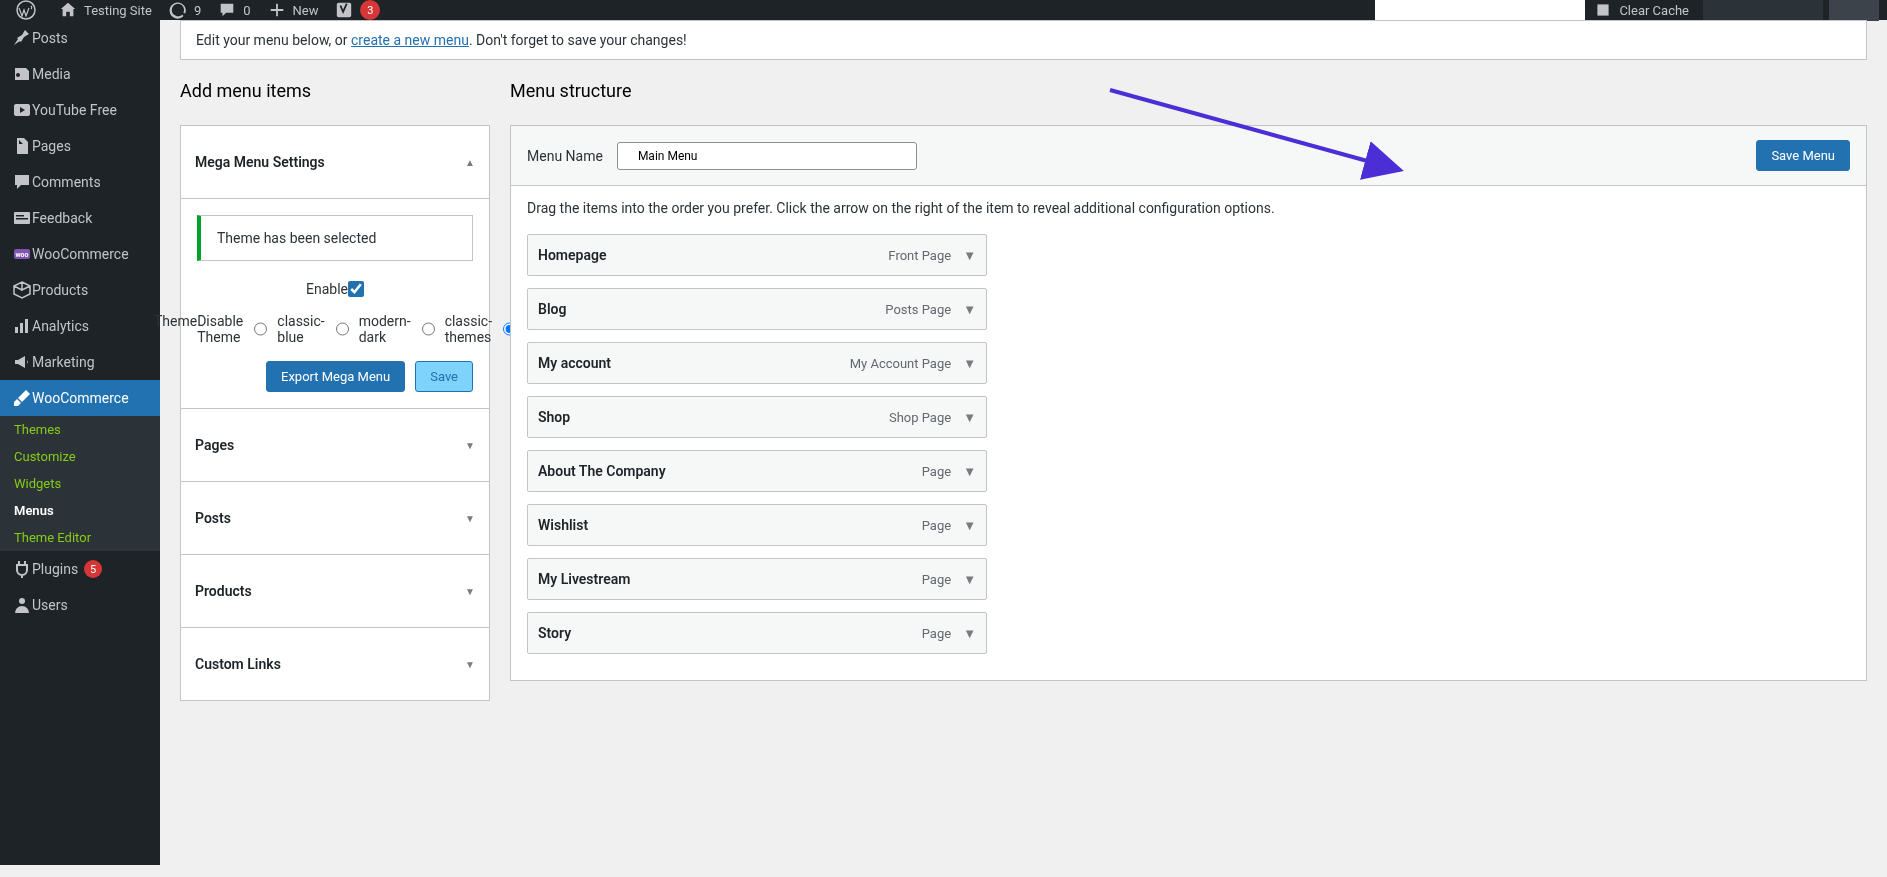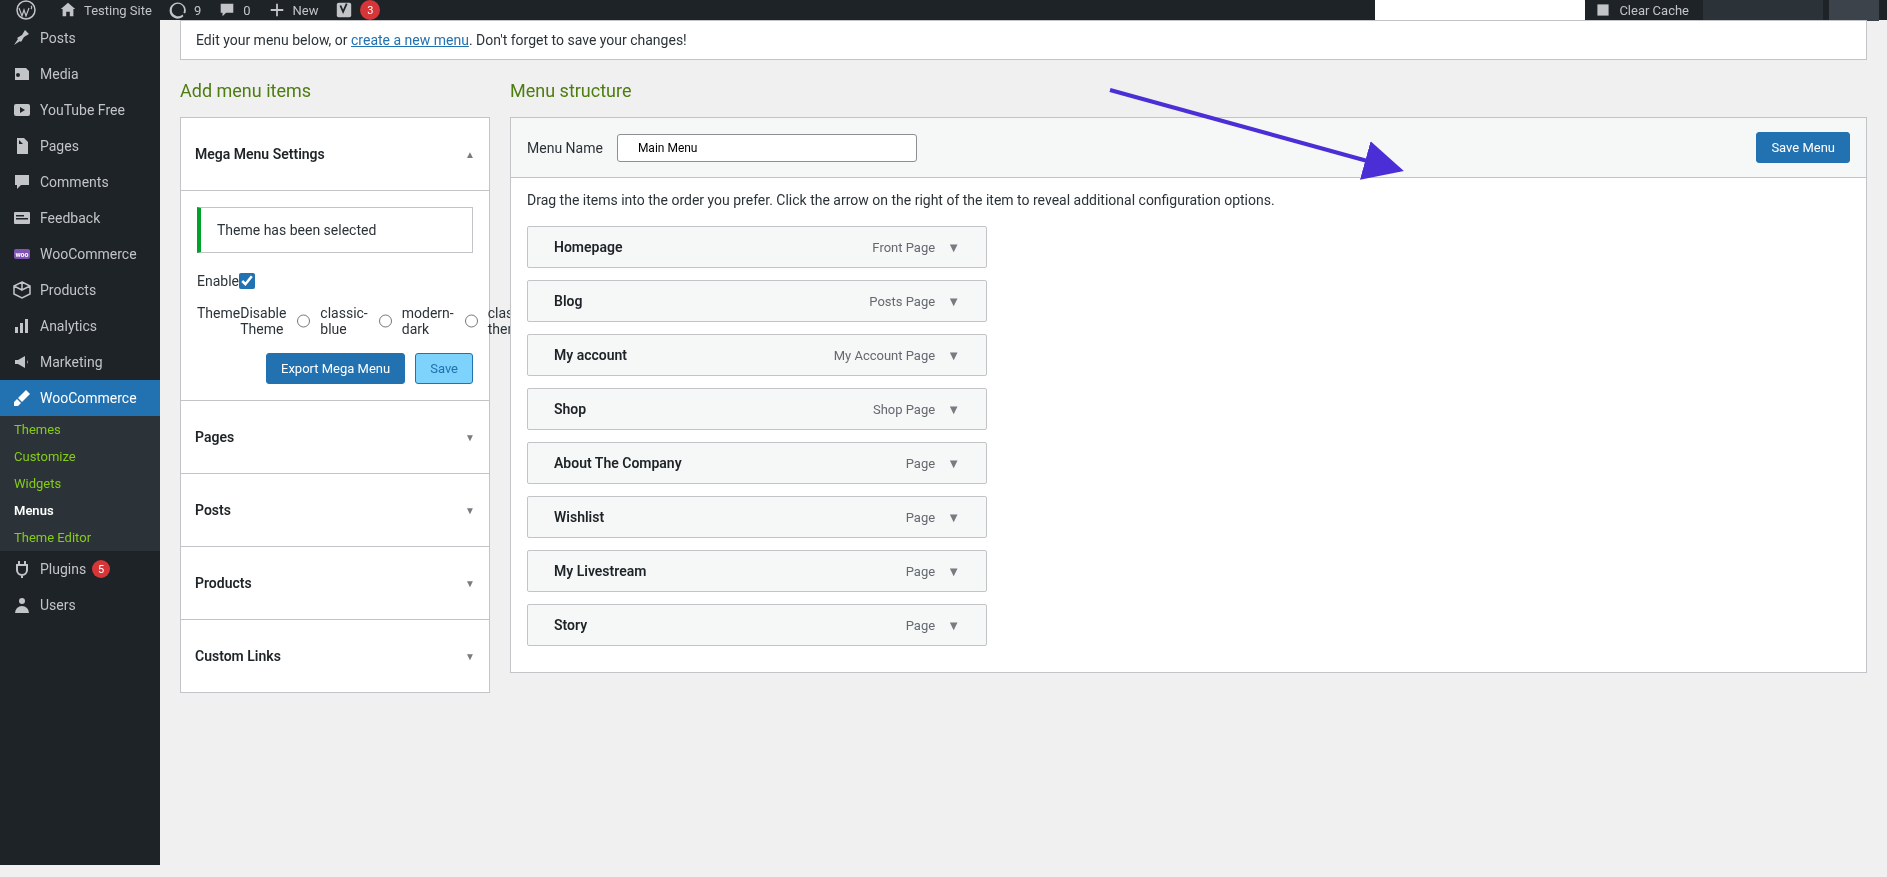--- a/index.html
+++ b/index.html
@@ -8,55 +8,55 @@
 .adminbar-item{display:flex;align-items:center;padding:0 8px;color:#c3c4c7;cursor:pointer;height:32px}
 .adminbar-icon{width:20px;height:20px;display:inline-flex;align-items:center;justify-content:center;margin-right:6px}
 .adminbar-spacer{flex:1}
 .badge-orange-big{background:#d63638;color:#fff;border-radius:10px;min-width:20px;height:20px;display:inline-flex;align-items:center;justify-content:center;font-size:11px}
 .search-box{background:#fff;width:210px;height:24px;border-radius:3px}
 .layout{display:flex}
 .sidebar{width:160px;background:#1d2327;color:#c3c4c7;min-height:calc(100vh - 32px);flex-shrink:0}
 .sidebar-item{display:flex;align-items:center;padding:8px 12px;cursor:pointer;font-size:14px;color:#c3c4c7}
 .sidebar-item.active{background:#2271b1;color:#fff;position:relative}
 .sidebar-item.active::after{content:"";position:absolute;right:-8px;top:50%;transform:translateY(-50%);border:8px solid transparent;border-right-color:#f0f0f1}
-.sidebar-icon{width:20px;height:20px;margin-right:8px;display:inline-flex;align-items:flex-end;justify-content:center}
+.sidebar-icon{width:20px;height:20px;margin-right:0;display:inline-flex;align-items:flex-end;justify-content:center}
 .sidebar-sub{background:#2c3338}
 .sidebar-sub-item{padding:6px 12px 6px 14px;font-size:13px;color:#84cc16;cursor:pointer}
 .sidebar-sub-item.current{color:#fff;font-weight:600}
 .plugin-badge{background:#d63638;color:#fff;border-radius:10px;min-width:18px;height:18px;display:inline-flex;align-items:center;justify-content:center;font-size:11px;margin-left:6px}
 .main{flex:1;padding:0 20px 20px}
 .notice-box{background:#fff;border:1px solid #c3c4c7;padding:11px 15px;margin-bottom:20px;font-size:14px;color:#2c3338}
 .notice-box a{color:#2271b1;text-decoration:underline}
 .columns{display:flex;gap:20px}
 .col-left{width:310px;flex-shrink:0}
 .col-right{flex:1}
-.col-title{font-size:18px;font-weight:400;margin-bottom:16px;color:#4d7c0f}
+.col-title{font-size:18px;font-weight:400;margin-bottom:24px;color:#000000}
 .accordion{border:1px solid #c3c4c7;background:#fff;margin-bottom:0}
 .acc-header{padding:28px 14px;font-size:14px;font-weight:600;color:#1d2327;cursor:pointer;display:flex;justify-content:space-between;align-items:center;border-bottom:1px solid #c3c4c7}
 .acc-header:last-child{border-bottom:none}
 .acc-header .tri{color:#787c82;font-size:10px}
 .acc-body{padding:16px 16px;border-bottom:1px solid #c3c4c7}
 .sel-msg{border:1px solid #c3c4c7;border-left:4px solid #00a32a;padding:14px 16px;font-size:14px;margin-bottom:20px}
-.form-row{display:flex;justify-content:flex-start;align-items:center;margin-bottom:16px;font-size:14px}
+.form-row{display:flex;justify-content:center;align-items:center;margin-bottom:16px;font-size:14px}
 .form-row-top{align-items:flex-start}
 .radio-col{display:flex;flex-direction:row;gap:10px;align-items:flex-end}
 .radio-opt{display:flex;align-items:center;gap:8px;font-size:14px}
 input[type=radio]{width:16px;height:16px}
 input[type=checkbox]{width:16px;height:16px;accent-color:#2271b1}
 .btn-row{display:flex;gap:10px;justify-content:flex-end;margin-top:8px}
 .btn-primary{background:#2271b1;color:#fff;border:1px solid #2271b1;padding:7px 14px;font-size:13px;border-radius:3px;cursor:pointer}
 .btn-secondary{background:#7dd3fc;color:#2271b1;border:1px solid #2271b1;padding:7px 14px;font-size:13px;border-radius:3px;cursor:pointer}
 .menu-panel{background:#fff;border:1px solid #c3c4c7}
 .menu-header{padding:14px 16px;border-bottom:1px solid #c3c4c7;display:flex;align-items:center;justify-content:space-between;gap:16px;background:#f6f7f7}
 .menu-header-left{display:flex;align-items:center;gap:14px}
 .menu-header label{font-size:14px}
 .menu-name-input{width:300px;padding:6px 20px;font-size:12px;border:1px solid #8c8f94;border-radius:3px}
 .menu-body{padding:14px 16px}
 .drag-hint{font-size:14px;color:#2c3338;margin-bottom:18px}
-.menu-item{background:#f6f7f7;border:1px solid #c3c4c7;border-radius:2px;width:460px;padding:12px 26px;margin-bottom:12px;display:flex;align-items:center;justify-content:space-between;cursor:move}
+.menu-item{background:#f6f7f7;border:1px solid #c3c4c7;border-radius:2px;width:460px;padding:12px 10px;margin-bottom:12px;display:flex;align-items:center;justify-content:space-between;cursor:move}
 .menu-item-title{font-size:14px;font-weight:600;color:#1d2327}
 .menu-item-right{display:flex;align-items:center;gap:12px;color:#646970;font-size:13px}
 .expand-tri{color:#787c82;cursor:pointer}
 .arrow-annot{position:absolute;pointer-events:none}
 svg{display:block}
 </style>
 </head>
 <body>
 
 <div class="adminbar">

